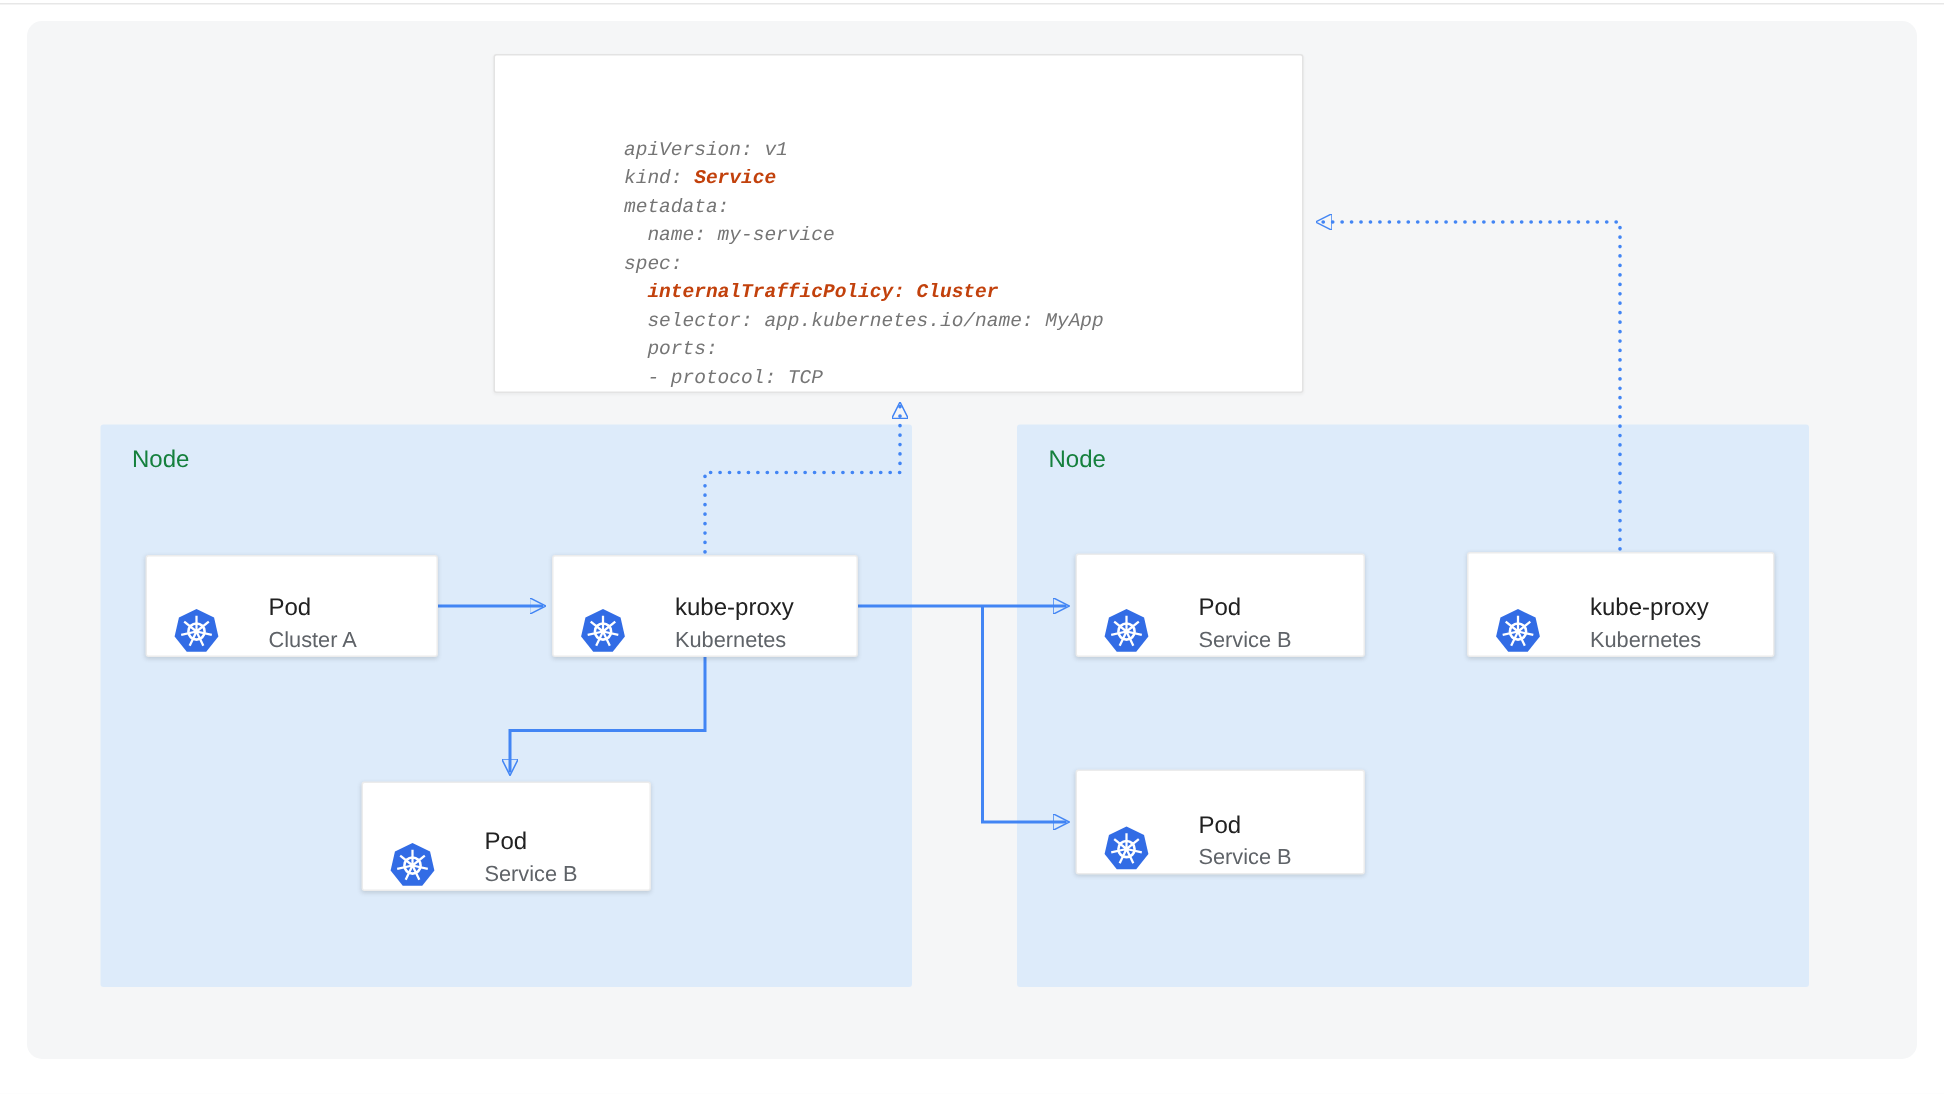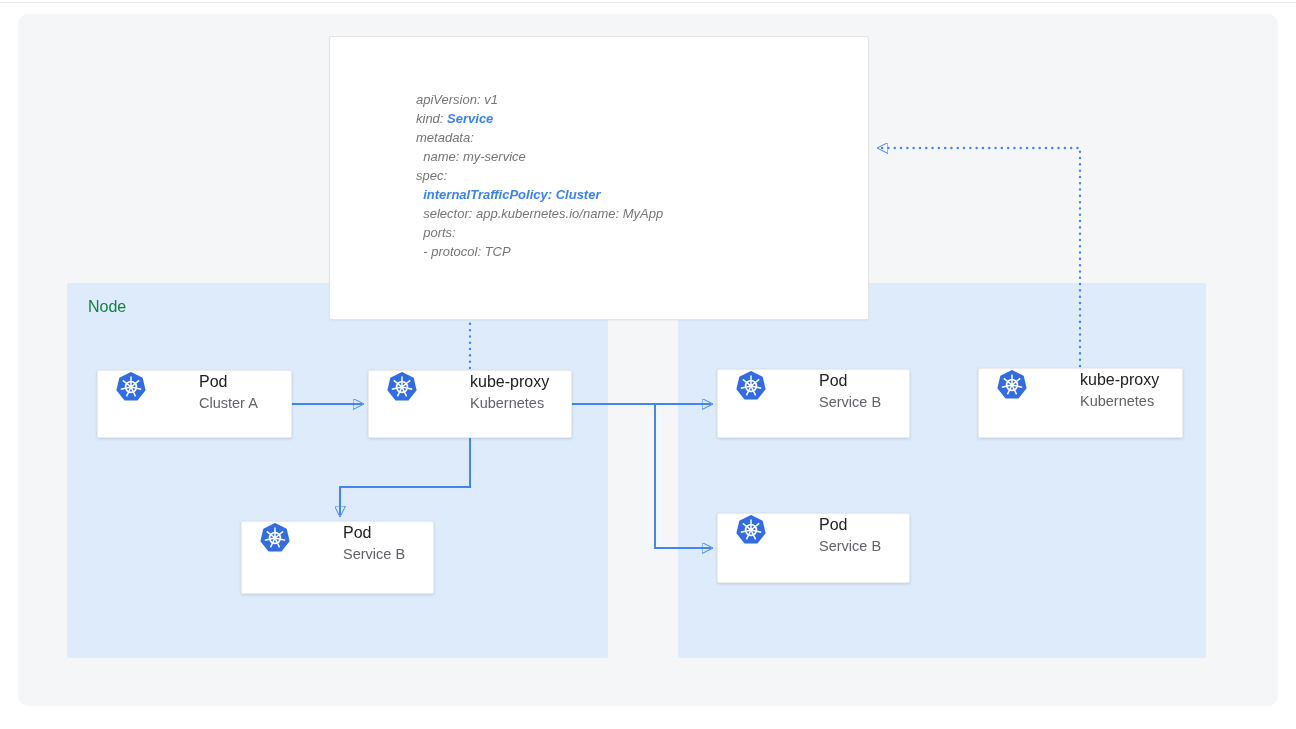--- a/index.html
+++ b/index.html
@@ -18,46 +18,46 @@
     background:var(--panel-bg);border-radius:10px;
   }
   .arrows{position:absolute;left:0;top:0;width:1296px;height:729px;pointer-events:none;}
   .arrows path{fill:none;stroke:var(--arrow-color);}
   .arrows path.solid{stroke-width:2;}
   .arrows path.dotted{stroke-width:2.4;stroke-dasharray:0.1 6.2;stroke-linecap:round;}
   .ah{fill:var(--arrow-color);}
 
   
   .code-box{
-    position:absolute;left:329px;top:36px;width:540px;height:284px;
+    position:absolute;left:329px;top:36px;width:540px;height:226px;
     background:#ffffff;border:1px solid #e3e3e3;border-radius:2px;
     box-shadow:0 1px 2px rgba(0,0,0,.04);
     padding:15px 0 0 86px;
-    font-family:Liberation Sans, sans-serif;
+    font-family:Liberation Mono, monospace;
     font-style:italic;font-size:13px;line-height:19px;color:#757575;
     white-space:pre;overflow:hidden;
   }
   .code-line{white-space:pre;}
-  .code-line .b{font-weight:bold;color:#3b82f6;}
+  .code-line .b{font-weight:bold;color:#c2410c;}
 
   
   .node{
     position:absolute;background:var(--node-fill);border-radius:2px;
   }
   .node-left{left:67px;top:283px;width:541px;height:375px;}
   .node-right{left:678px;top:283px;width:528px;height:375px;}
   .node-label{
     position:absolute;left:21px;top:15px;font-size:16px;color:#15803d;
   }
 
   
   .comp{
     position:absolute;background:#ffffff;border:1px solid #ececec;border-radius:2px;
     box-shadow:0 1px 3px rgba(60,64,67,.18);
-    display:flex;align-items:flex-start;gap:52px;padding-left:17px;
+    display:flex;align-items:flex-end;gap:32px;padding-left:17px;
   }
   .comp .k8s{width:32px;height:32px;flex:0 0 32px;}
   .comp-text{display:flex;flex-direction:column;justify-content:center;}
   .comp-title{font-size:16px;color:#212121;line-height:22px;}
   .comp-sub{font-size:14.5px;color:#5f6368;line-height:20px;}
 
   .comp-pod-a{left:97px;top:370px;width:195px;height:68px;}
   .comp-kp-left{left:368px;top:370px;width:204px;height:68px;}
   .comp-pod-b-left{left:241px;top:521px;width:193px;height:73px;}
   .comp-pod-b-rt{left:717px;top:369px;width:193px;height:69px;}

